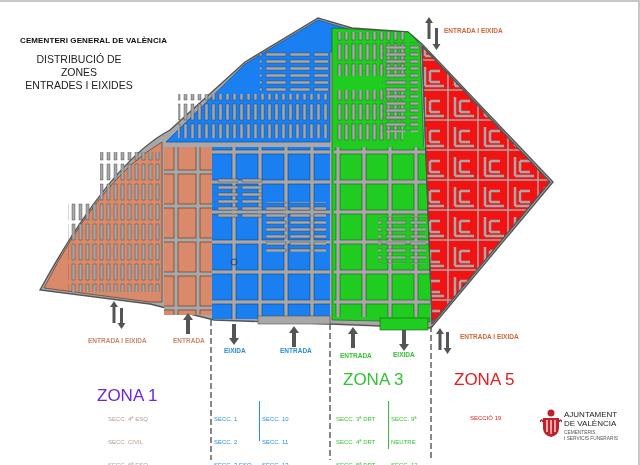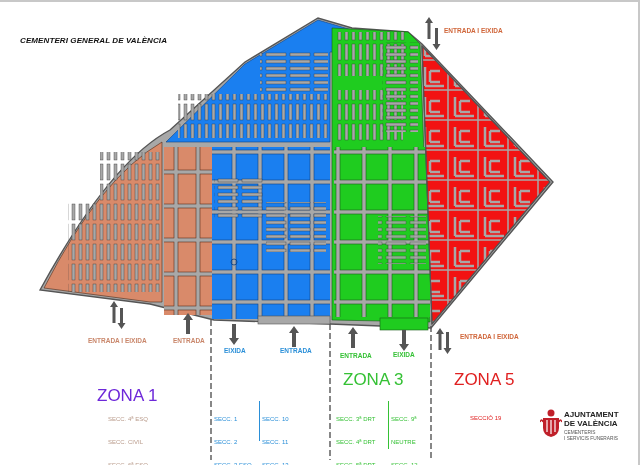--- a/index.html
+++ b/index.html
@@ -1,35 +1,39 @@
 <!DOCTYPE html>
 <html><head>
 <meta charset="utf-8">
 <style>
   html,body{margin:0;padding:0;background:#c8c8c8;}
   body{width:640px;height:465px;overflow:hidden;position:relative;font-family:"Liberation Sans",sans-serif;}
   .page{position:absolute;left:0;top:2px;width:638px;height:463px;background:#ffffff;}
-  .title{position:absolute;left:20px;top:34px;font-size:8px;font-weight:bold;color:#111;letter-spacing:0.1px;font-style:italic;}
+  .title{position:absolute;left:20px;top:34px;font-size:8px;font-weight:bold;color:#111;letter-spacing:0.1px;}
   .subtitle{position:absolute;left:24px;top:51px;font-size:10.5px;color:#222;line-height:13px;text-align:center;width:110px;}
   .map{position:absolute;left:0;top:0;}
   .lbl{position:absolute;font-size:6.5px;font-weight:bold;white-space:nowrap;}
   .zone-title{position:absolute;font-size:17px;white-space:nowrap;}
   .sec{position:absolute;font-size:6px;line-height:7.6px;white-space:pre;}
   .sec div{white-space:nowrap;}
   .col-sep{position:absolute;border-left:1px solid;}
   .logo{position:absolute;left:540px;top:404px;width:90px;height:42px;}
-  .logo .name{position:absolute;left:24px;top:4px;font-size:8px;font-weight:bold;color:#222;line-height:9px;}
+  .logo .name{position:absolute;left:24px;top:4px;font-size:8px;font-weight:normal;color:#222;line-height:9px;}
   .logo .sub{position:absolute;left:24px;top:24px;font-size:4.8px;color:#555;line-height:6px;}
 </style>
 </head>
 <body>
 
 <div class="page">
 
   <div class="title">CEMENTERI GENERAL DE VALÈNCIA</div>
+  <div class="subtitle">
+    <div>DISTRIBUCIÓ DE ZONES</div>
+    <div>ENTRADES I EIXIDES</div>
+  </div>
 
   <svg class="map" width="638" height="463" viewBox="0 0 638 463">
     <defs>
       <pattern id="stripesV" width="7" height="20" patternUnits="userSpaceOnUse">
         <rect x="2" y="2" width="3" height="16" fill="#a8a8a8" stroke="#333" stroke-width="0.4"></rect>
       </pattern>
       <pattern id="stripesH" width="24" height="7" patternUnits="userSpaceOnUse">
         <rect x="2" y="2" width="20" height="3" fill="#a8a8a8" stroke="#333" stroke-width="0.4"></rect>
       </pattern>
       <pattern id="redBlocks" width="30" height="30" patternUnits="userSpaceOnUse">

